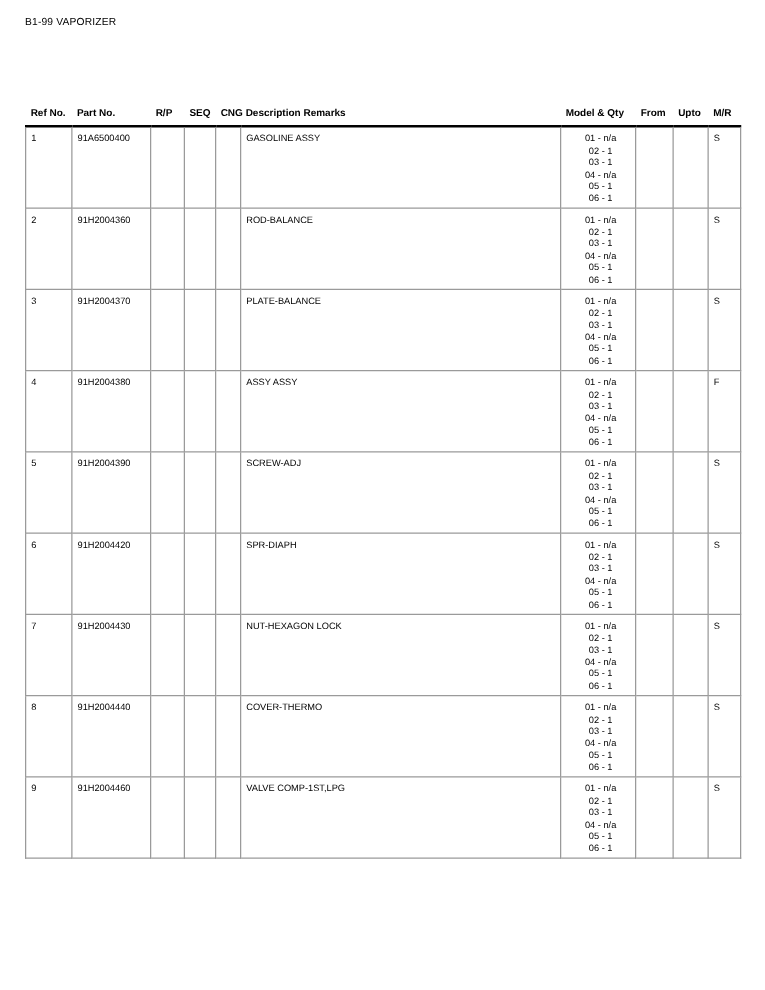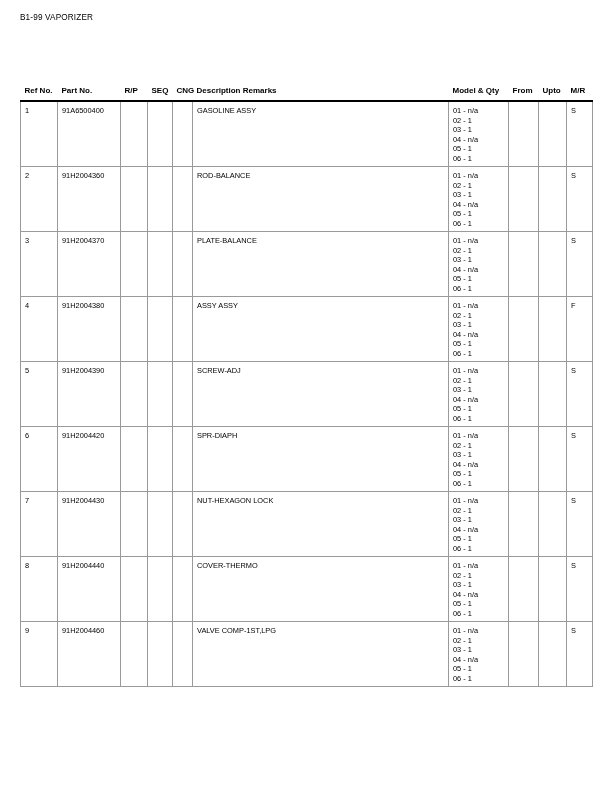--- a/index.html
+++ b/index.html
@@ -98,20 +98,21 @@
   .col-desc  { width: 256px; }
   .col-model { width: 60px; }
   .col-from  { width: 30px; }
   .col-upto  { width: 28px; }
   .col-mr    { width: 26px; }
 
   .qty-line {
     display: block;
     white-space: nowrap;
     line-height: 9.6px;
+    text-align: center;
   }
 
   .cell-text {
     display: block;
     white-space: nowrap;
   }
 </style>
 </head>
 <body>
 

